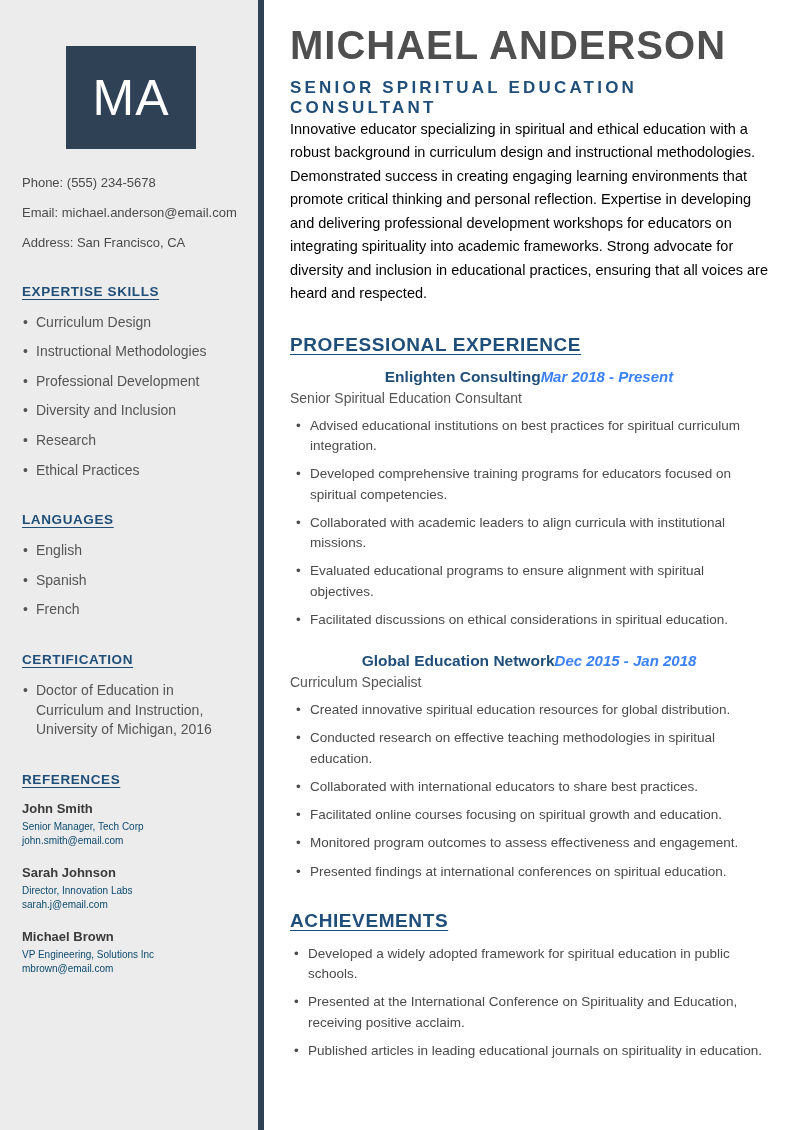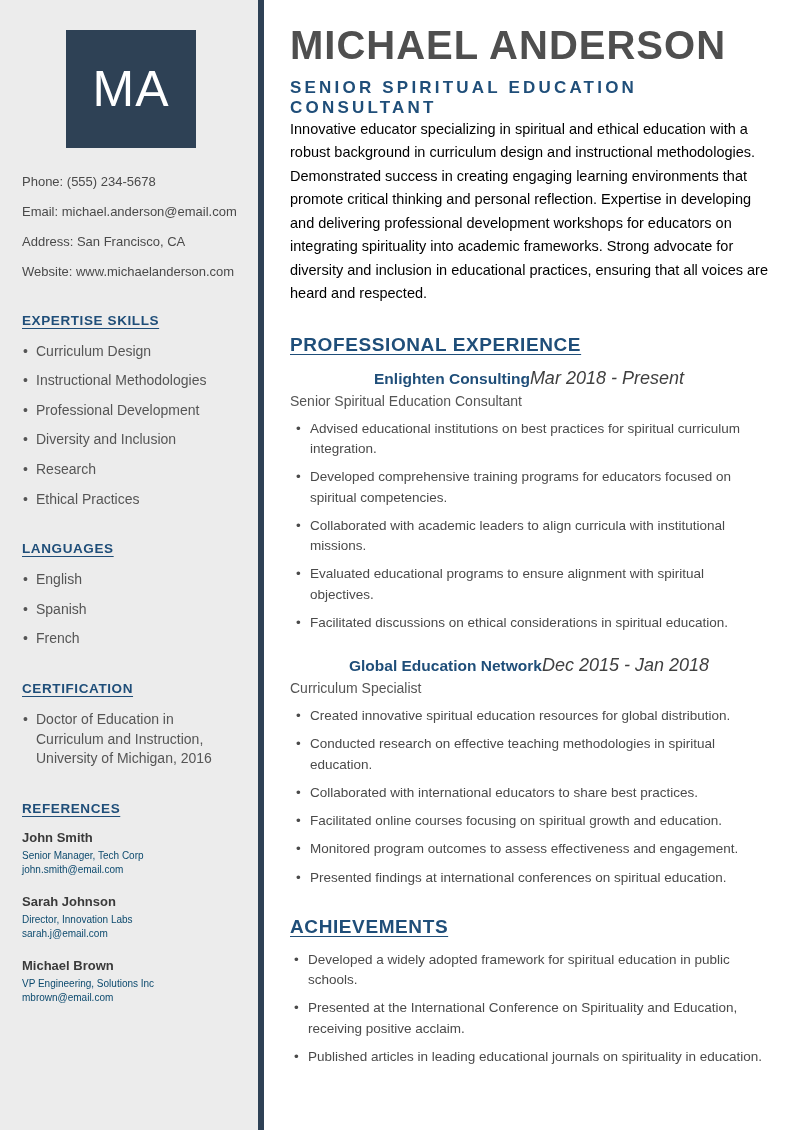--- a/index.html
+++ b/index.html
@@ -14,23 +14,23 @@
   
   .sidebar {
     width:258px;
     background:var(--sidebar-bg, #ececec);
     padding:30px 18px 40px 22px;
     flex-shrink:0;
   }
   .divider { width:6px; background:var(--accent, #2e4155); flex-shrink:0; }
 
   .avatar {
-    width:130px; height:118px;
+    width:130px; height:103px;
     background:var(--accent, #2e4155);
-    margin:0 auto 26px auto;
+    margin:16px auto 26px auto;
     display:flex; align-items:center; justify-content:center;
   }
   .avatar-initials {
     color:#ffffff; font-size:50px; font-weight:400; letter-spacing:1px;
   }
 
   .contact-line {
     font-size:13px; color:#4a4a4a; margin-bottom:13px; line-height:1.3;
     word-wrap:break-word;
   }
@@ -69,21 +69,21 @@
 
   .main-h {
     font-size:19px; font-weight:bold; color:var(--heading, #1f4e79);
     letter-spacing:.6px; text-decoration:underline; text-underline-offset:3px;
     margin:28px 0 12px 0;
   }
 
   .job + .job { margin-top:22px; }
   .job-head { display:flex; justify-content:center; align-items:baseline; }
   .company { font-size:15.5px; font-weight:bold; color:var(--heading, #1f4e79); }
-  .dates { font-size:18px; font-style:italic; color:#404040; }
+  .dates { font-size:15px; font-style:italic; color:#3b82f6;font-weight:bold; }
   .role { font-size:14px; color:#555; margin:4px 0 10px 0; }
 
   .bullets { list-style:none; }
   .bullets li {
     font-size:13.5px; color:#4a4a4a; line-height:1.5;
     position:relative; padding-left:20px; margin-bottom:8px;
   }
   .bullets li::before { content:"\2022"; position:absolute; left:6px; color:#4a4a4a; }
 
   .achieve-list li { padding-left:18px; }
@@ -97,21 +97,20 @@
   <aside class="sidebar">
 
     <div class="avatar">
       <span class="avatar-initials">MA</span>
     </div>
 
     <div class="contact">
       <div class="contact-line">Phone: (555) 234-5678</div>
       <div class="contact-line">Email: michael.anderson@email.com</div>
       <div class="contact-line">Address: San Francisco, CA</div>
-      <div class="contact-line">Website: www.michaelanderson.com</div>
     </div>
 
     <h2 class="side-h">EXPERTISE SKILLS</h2>
     <ul class="side-list">
       <li>Curriculum Design</li>
       <li>Instructional Methodologies</li>
       <li>Professional Development</li>
       <li>Diversity and Inclusion</li>
       <li>Research</li>
       <li>Ethical Practices</li>

